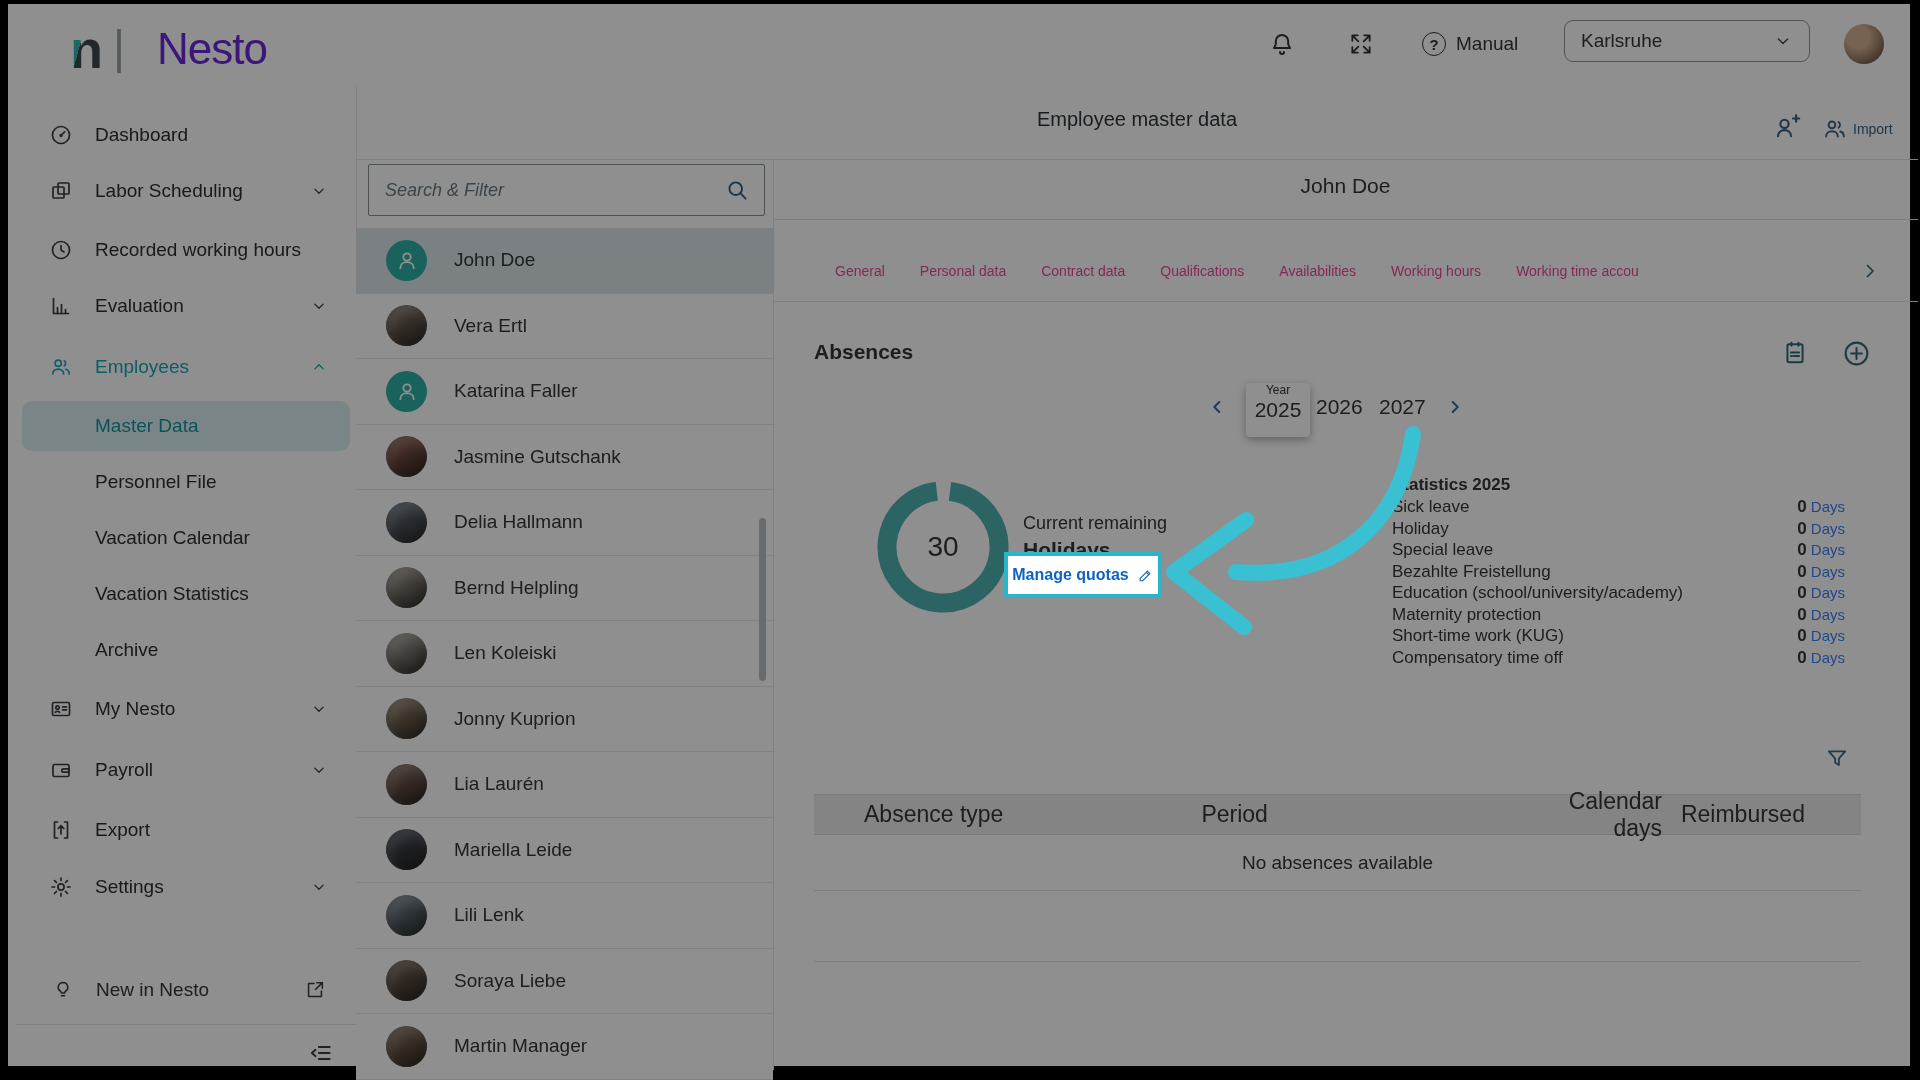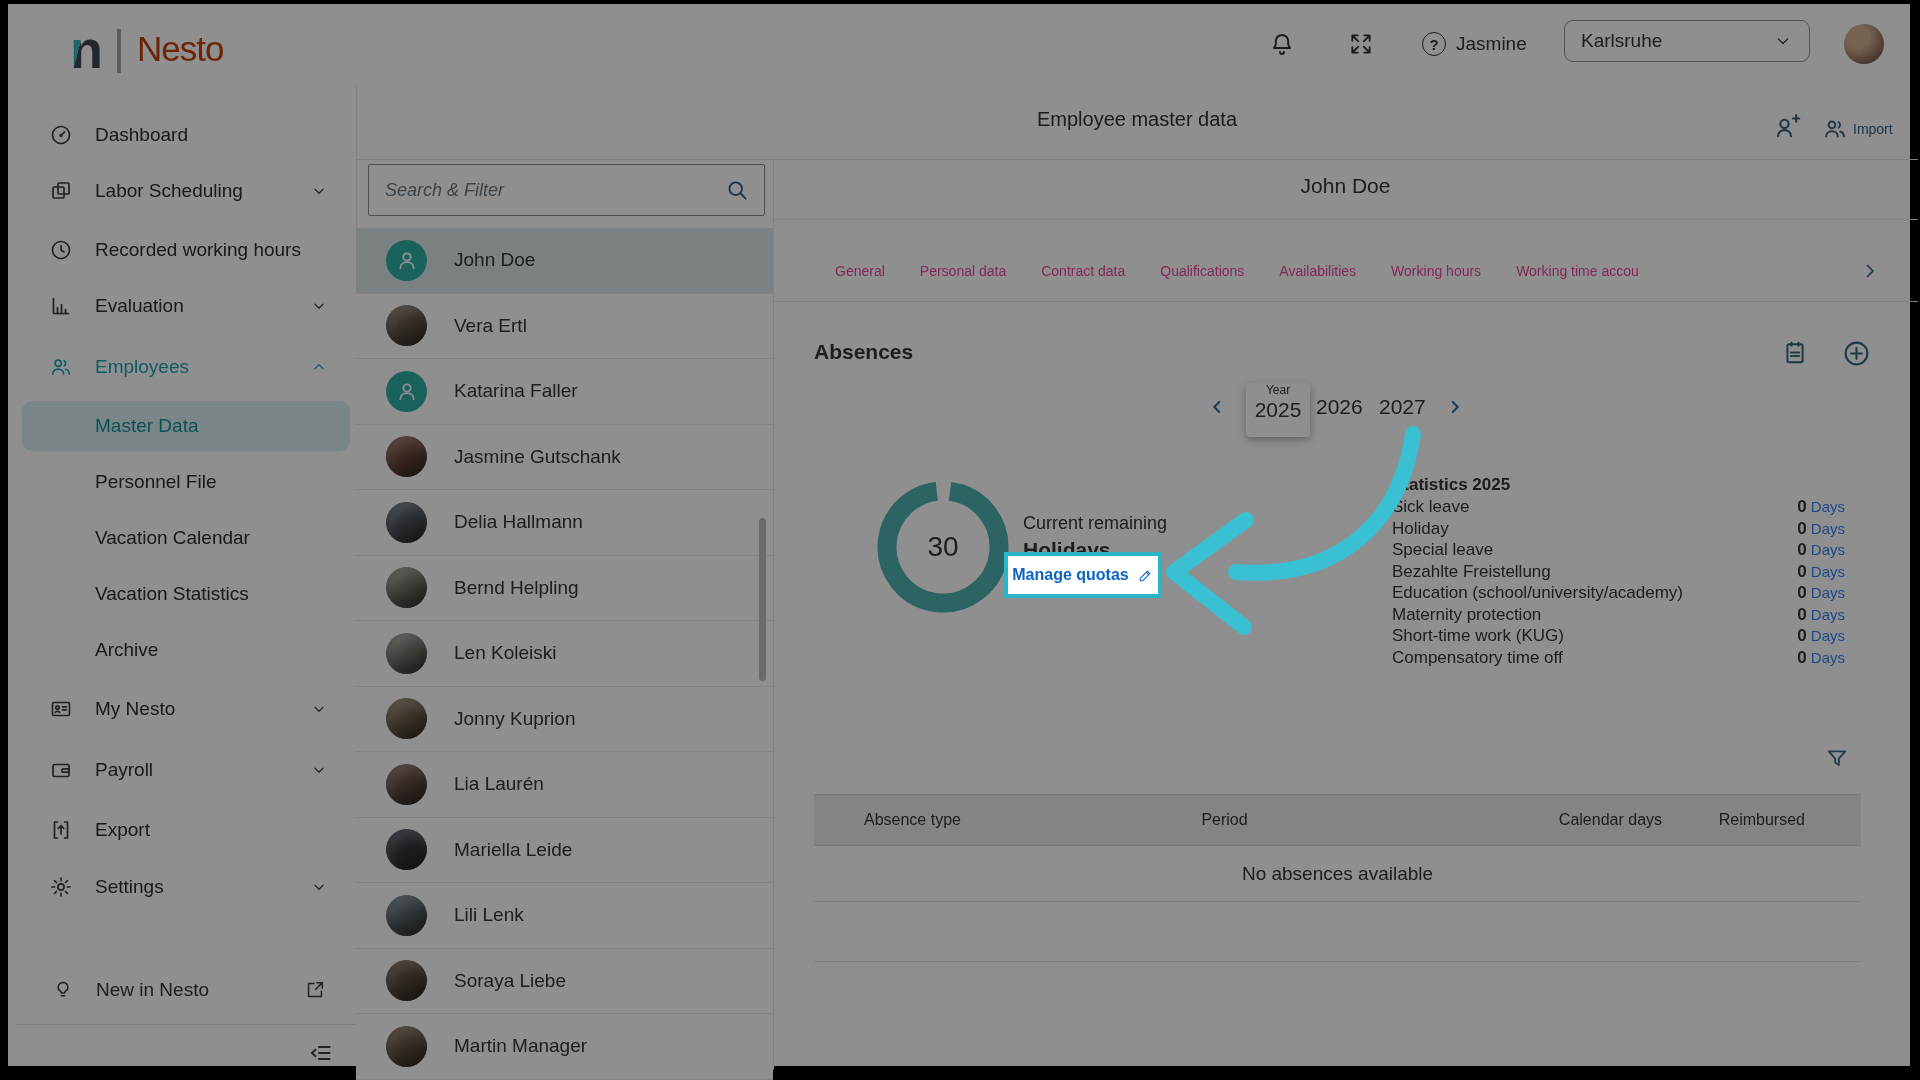--- a/index.html
+++ b/index.html
@@ -9,21 +9,21 @@
   .app { position:absolute; left:8px; top:4px; width:1902px; height:1062px; background:#fff; z-index:1; }
   .stage { position:relative; width:1920px; height:1080px; }
   svg.ic { fill:none; stroke:currentColor; stroke-width:1.7; stroke-linecap:round; stroke-linejoin:round; display:block; }
 
   
   .logo { left:62px; top:14px; display:flex; align-items:center; gap:12px; }
   .logo-n { font-size:54px; font-weight:700; letter-spacing:-2px;
     background:linear-gradient(105deg,#35b8ba 0 36%,#3d484d 36%);
     -webkit-background-clip:text; background-clip:text; color:transparent; }
   .logo-sep { font-size:46px; font-weight:200; color:#9aa0a3; margin-top:-4px; }
-  .logo-name { font-size:35px; font-weight:500; color:#c2410c; letter-spacing:-1px; }
+  .logo-name { font-size:44px; font-weight:500; color:#6d28d9; letter-spacing:-1px;margin-left:20px; }
   .tb-ic { color:#2f3338; }
   .help-circle { width:24px; height:24px; border:1.8px solid #2f3338; border-radius:50%;
     display:flex; align-items:center; justify-content:center; font-size:15px; font-weight:700; }
   .manual { left:1414px; top:28px; display:flex; align-items:center; gap:10px; font-size:19px; }
   .loc-select { left:1556px; top:16px; width:246px; height:42px; border:1.5px solid #8f969a;
     border-radius:9px; display:flex; align-items:center; padding:0 16px; font-size:19px;gap:14px; }
   .loc-select .chev { margin-left:auto; color:#44494d; }
   .avatar-top { left:1836px; top:20px; width:40px; height:40px; border-radius:50%;
     background:radial-gradient(circle at 35% 32%,#d4b191 0 30%,#8a6b57 70%,#57443b); }
 
@@ -103,22 +103,22 @@
   .stats-title { font-size:17px; font-weight:700; line-height:22px; }
   .stat-row { display:flex; align-items:flex-start; line-height:21.5px; font-size:17px; }
   .stat-label { max-width:300px; }
   .stat-val { margin-left:auto; white-space:nowrap; }
   .stat-val .v { font-weight:700; }
   .stat-val .u { color:#3b82f6; font-size:15px; margin-left:4px; }
 
   .filter-ic { left:1816px; top:742px; color:#3d6b87; }
 
   .abs-table { left:806px; top:790px; width:1047px; }
-  .t-head { height:52px; background:#ececec; border-top:1px solid #d9d9d9; border-bottom:1px solid #d9d9d9;
-    display:flex; align-items:center; font-size:16px; }
+  .t-head { height:41px; background:#ececec; border-top:1px solid #d9d9d9; border-bottom:1px solid #d9d9d9;
+    display:flex; align-items:center; font-size:23px; }
   .th1 { width:37%; padding-left:50px; }
   .th2 { width:32%; }
   .th3 { width:12%; text-align:right; }
   .th4 { width:19%; text-align:right; padding-right:56px; }
   .t-empty { height:56px; display:flex; align-items:center; justify-content:center; font-size:19px;
     border-bottom:1px solid #e0e0e0; }
   .divider-c { left:806px; top:957px; width:1047px; height:1px; background:#e0e0e0; }
 
   
   .dim { position:absolute; inset:0; background:rgba(0,0,0,0.44); z-index:40; }
@@ -149,21 +149,21 @@
   </div>
   <div class="abs tb-ic" style="left:1340px;top:27px;">
     <svg class="ic" width="26" height="26" viewBox="0 0 24 24">
           <path d="M4 9V4h5M20 9V4h-5M4 15v5h5M20 15v5h-5M4.7 4.7l4.8 4.8M19.3 4.7l-4.8 4.8M4.7 19.3l4.8-4.8M19.3 19.3l-4.8-4.8"></path>
         </svg>
   </div>
   <div class="abs manual">
     <span class="help-circle">
           <span>?</span>
         </span>
-    <span>Jasmine</span>
+    <span>Manual</span>
   </div>
   <div class="abs loc-select">
     <span>Karlsruhe</span>
     <span class="chev">
       <svg class="ic" width="20" height="20" viewBox="0 0 24 24">
             <path d="M6.5 9.5l5.5 5.5 5.5-5.5"></path>
           </svg>
     </span>
   </div>
   <div class="abs avatar-top"></div>

